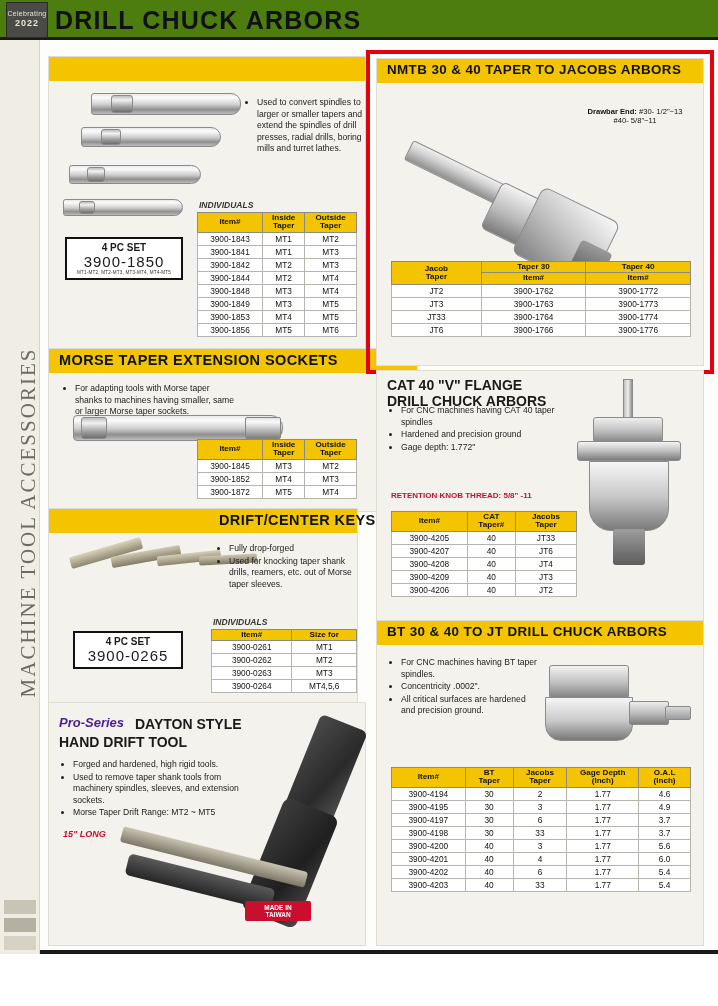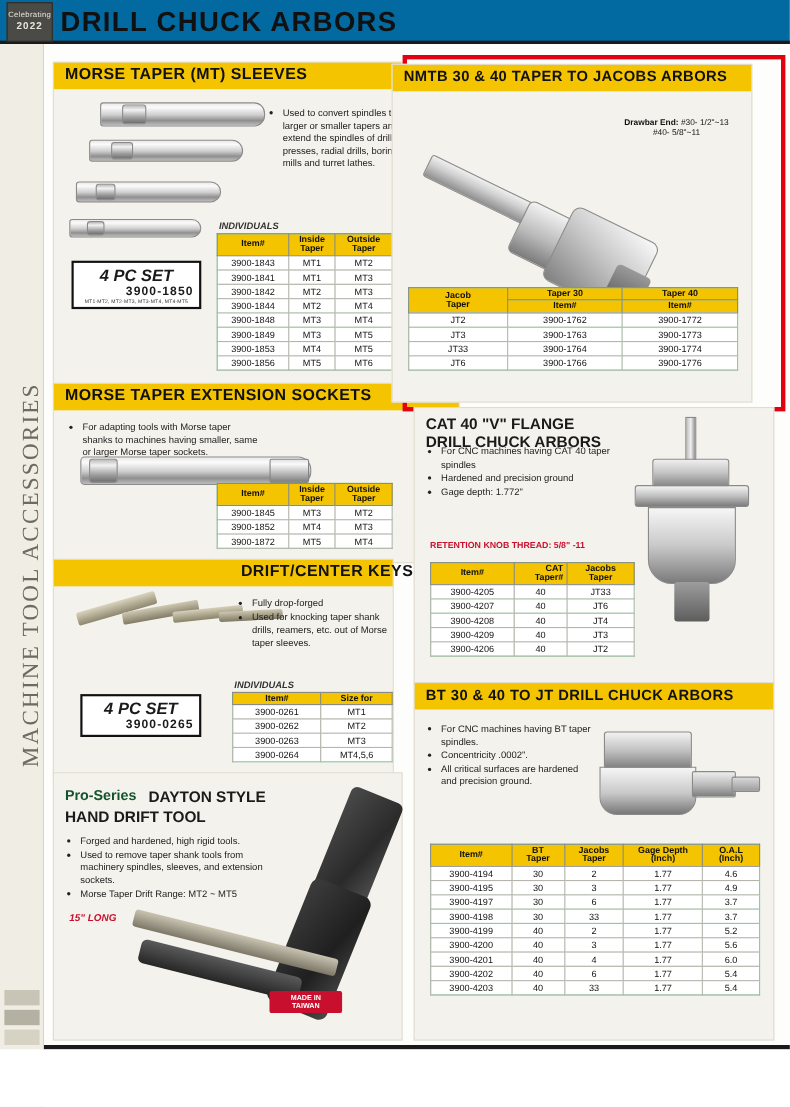--- a/index.html
+++ b/index.html
@@ -12,21 +12,21 @@
     position: relative;
     overflow: hidden;
   }
   .page {
     position:absolute; left:0; top:0; width:718px; height:1006px;
     background:#fdfdfb;
   }
   
   .header {
     position:absolute; left:0; top:0; width:718px; height:40px;
-    background:#0369a1;
+    background:#4d7c0f;
     border-bottom:3px solid #1a1a1a;
   }
   .header-title {
     position:absolute; left:55px; top:6px;
     font-size:25px; font-weight:bold; letter-spacing:1.2px;
     color:#111;
     font-family:"Liberation Sans", sans-serif;
   }
   .logo-badge {
     position:absolute; left:6px; top:2px; width:42px; height:36px;
@@ -80,38 +80,38 @@
   }
   .bullets {
     font-size:8.6px; line-height:1.35; color:#222;
   }
   .bullets ul { margin:0; padding-left:10px; }
   .bullets li { margin-bottom:1px; }
   .ind-label {
     font-size:8.5px; font-weight:bold; font-style:italic; color:#333;
   }
   table.spec {
-    border-collapse:collapse; background:#86efac; font-size:8.3px;
+    border-collapse:collapse; background:#4c1d95; font-size:8.3px;
     color:#111;
   }
   table.spec th {
     background:#f5c400; font-weight:bold; text-align:center;
     border:1px solid #8b8b82; padding:1px 3px; line-height:1.05;
     font-size:8.1px;
   }
   table.spec td {
     border:1px solid #b5b5ad; text-align:center; padding:1px 3px;
     background:#fff;
   }
   .set-box {
     border:2px solid #111; background:#fff; text-align:center;
     padding:3px 5px;
   }
-  .set-box .t1 { font-size:15px; font-weight:bold; font-style:italic; }
-  .set-box .t2 { font-size:11px; font-weight:bold; letter-spacing:1px;text-align:right; }
+  .set-box .t1 { font-size:10px; font-weight:bold; }
+  .set-box .t2 { font-size:15px; font-weight:normal; letter-spacing:1px; }
   .set-box .t3 { font-size:4.6px; letter-spacing:.2px; color:#333; }
   
   .redbox {
     position:absolute; border:4px solid #e3000f;
   }
   
   .taper {
     position:absolute;
     background:linear-gradient(180deg,#e9e9e9 0%,#fbfbfb 18%,#cfcfcf 52%,#8f8f8f 78%,#bdbdbd 100%);
     border:1px solid #8a8a8a; border-radius:3px;
@@ -121,21 +121,21 @@
     position:absolute;
     background:linear-gradient(180deg,#e3e3e3,#fafafa 20%,#bcbcbc 60%,#7e7e7e 100%);
     border:1px solid #848484;
   }
   .note {
     font-size:7.6px; color:#111; line-height:1.25;
   }
   .note b { font-weight:bold; }
   .redtext { color:#c8102e; font-weight:bold; font-size:8px; }
   .pro-series {
-    font-size:13px; font-weight:bold; color:#14532d;
+    font-size:13px; font-weight:bold; font-style:italic; color:#4c1d95;
   }
   .orangebox {
     border:2px solid #111; background:#fff; padding:2px 6px; text-align:center;
   }
   .orangebox .r1 { font-size:8.5px; font-weight:bold; font-style:italic; color:#c8102e; }
   .orangebox .r2 { font-size:14px; font-weight:bold; letter-spacing:1px; }
   .taiwan {
     background:#c8102e; color:#fff; font-size:6.5px; font-weight:bold;
     text-align:center; padding:3px 4px; line-height:1.1; border-radius:2px;
   }
@@ -159,21 +159,20 @@
   </div>
 
   <div class="side-tab">
     <div class="side-tab-text">MACHINE TOOL ACCESSORIES</div>
     <div class="side-deco"></div>
     <div class="page-num">243</div>
   </div>
 
   <div class="panel" style="left:48px; top:56px; width:318px; height:296px;">
     <div class="band"></div>
-    <div class="band-title">MORSE TAPER (MT) SLEEVES</div>
 
     <div>
       <div class="taper" style="left:42px; top:36px; width:150px; height:22px; border-radius:3px 10px 10px 3px;"></div>
       <div class="taper shade-dark" style="left:62px; top:38px; width:22px; height:18px;"></div>
       <div class="taper" style="left:32px; top:70px; width:140px; height:20px; border-radius:3px 10px 10px 3px;"></div>
       <div class="taper shade-dark" style="left:52px; top:72px; width:20px; height:16px;"></div>
       <div class="taper" style="left:20px; top:108px; width:132px; height:19px; border-radius:3px 10px 10px 3px;"></div>
       <div class="taper shade-dark" style="left:38px; top:110px; width:18px; height:15px;"></div>
       <div class="taper" style="left:14px; top:142px; width:120px; height:17px; border-radius:3px 10px 10px 3px;"></div>
       <div class="taper shade-dark" style="left:30px; top:144px; width:16px; height:13px;"></div>
@@ -366,21 +365,21 @@
     </div>
 
     <div class="taiwan" style="position:absolute; left:196px; top:198px; width:66px;">
       <span>MADE IN</span><br>
       <span>TAIWAN</span>
     </div>
   </div>
 
   <div class="redbox" style="left:366px; top:50px; width:348px; height:324px;"></div>
 
-  <div class="panel" style="left:356px; top:58px; width:328px; height:308px;">
+  <div class="panel" style="left:376px; top:58px; width:328px; height:308px;">
     <div class="band"></div>
     <div class="band-title" style="font-size:13.4px;">NMTB 30 &amp; 40 TAPER TO JACOBS ARBORS</div>
 
     <div class="note" style="position:absolute; left:196px; top:48px; width:124px; text-align:center;">
       <b>Drawbar End:</b>
       <span>#30- 1/2"~13</span><br>
       <span>#40- 5/8"~11</span>
     </div>
 
     <div>
@@ -446,21 +445,21 @@
       <div style="position:absolute; left:212px; top:90px; width:80px; height:70px; background:linear-gradient(180deg,#f6f6f6,#c9c9c9 50%,#7a7a7a); border:1px solid #8a8a8a; border-radius:0 0 22px 22px;"></div>
       <div style="position:absolute; left:236px; top:158px; width:32px; height:36px; background:linear-gradient(180deg,#9d9d9d,#5d5d5d); border-radius:3px;"></div>
     </div>
 
     <div class="redtext" style="position:absolute; left:14px; top:120px;">RETENTION KNOB THREAD: 5/8" -11</div>
 
     <table class="spec" style="position:absolute; left:14px; top:140px; width:186px;">
       <thead>
           <tr>
         <th style="width:72px;">Item#</th>
-        <th style="width:46px;text-align:right;">CAT<br>Taper#</th>
+        <th style="width:46px;">CAT<br>Taper#</th>
         <th style="width:58px;">Jacobs<br>Taper</th>
       </tr>
         </thead>
       <tbody id="tbody-cat40">
           <tr>
             <td>3900-4205</td>
             <td>40</td>
             <td>JT33</td>
           </tr>
           <tr>
@@ -539,27 +538,20 @@
             <td>3.7</td>
           </tr>
           <tr>
             <td>3900-4198</td>
             <td>30</td>
             <td>33</td>
             <td>1.77</td>
             <td>3.7</td>
           </tr>
           <tr>
-            <td>3900-4199</td>
-            <td>40</td>
-            <td>2</td>
-            <td>1.77</td>
-            <td>5.2</td>
-          </tr>
-          <tr>
             <td>3900-4200</td>
             <td>40</td>
             <td>3</td>
             <td>1.77</td>
             <td>5.6</td>
           </tr>
           <tr>
             <td>3900-4201</td>
             <td>40</td>
             <td>4</td>

